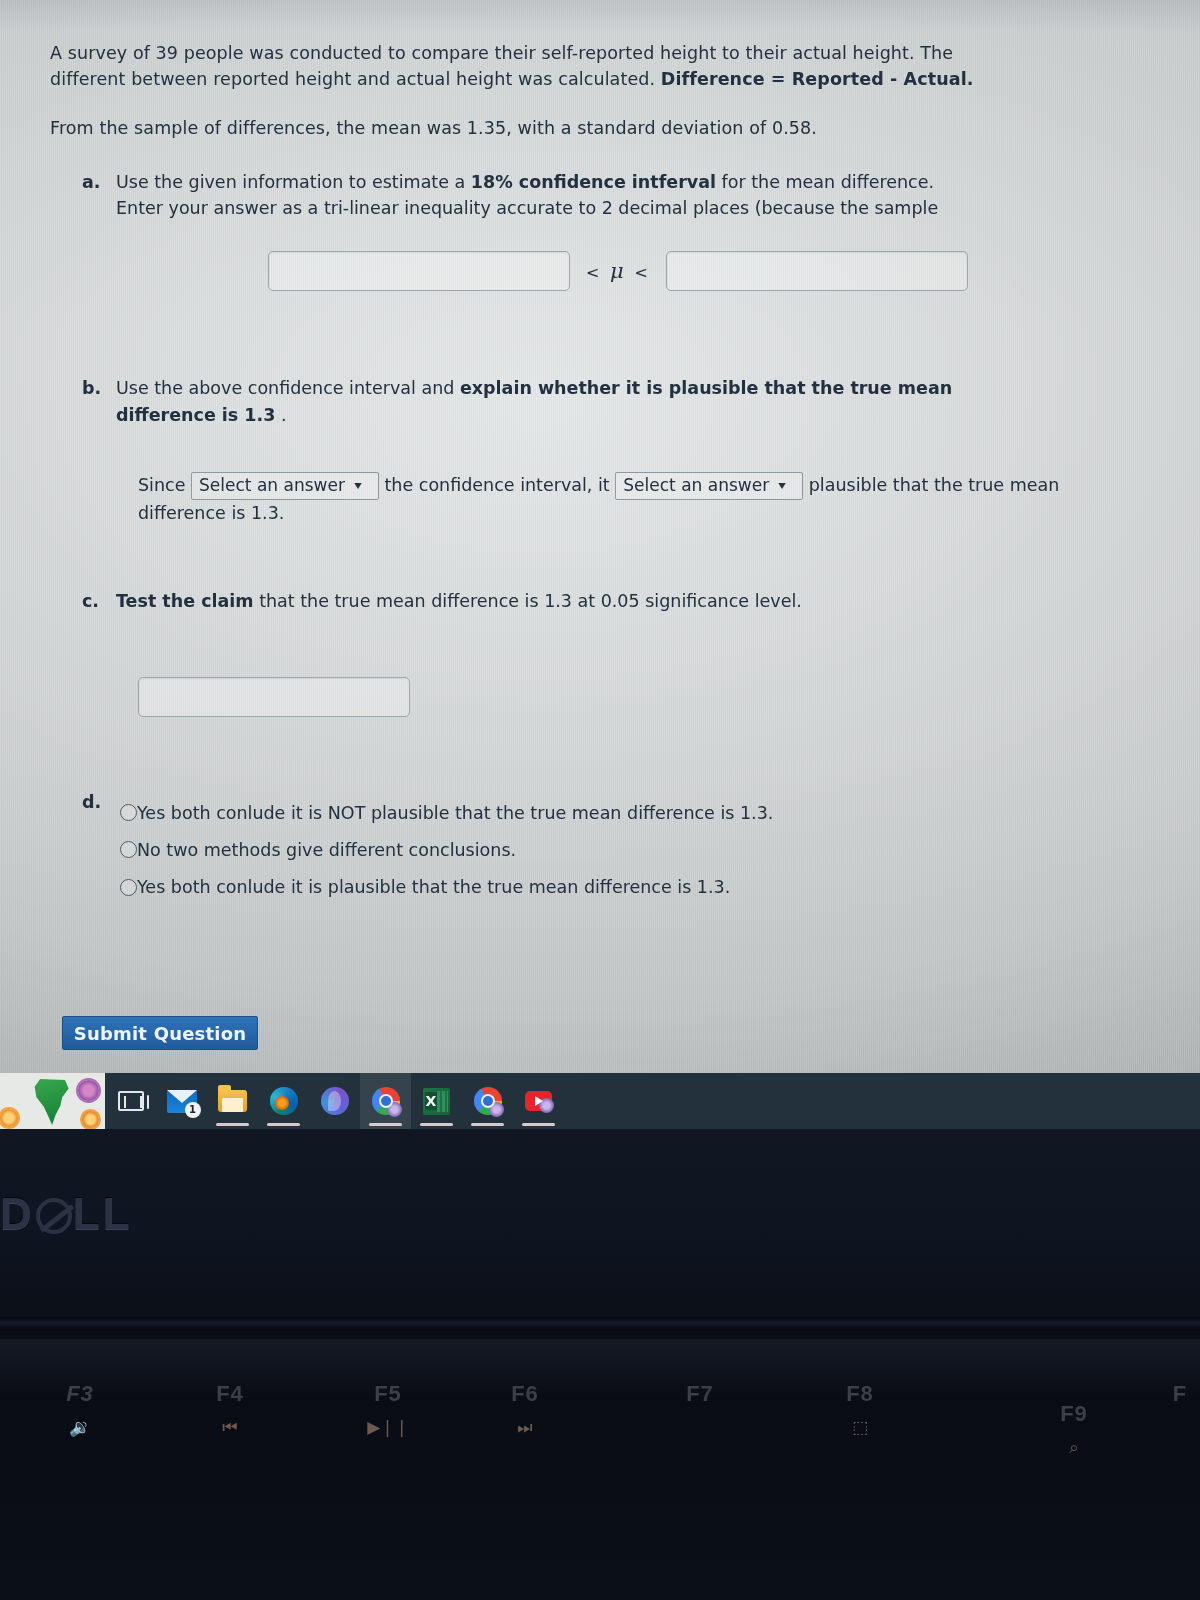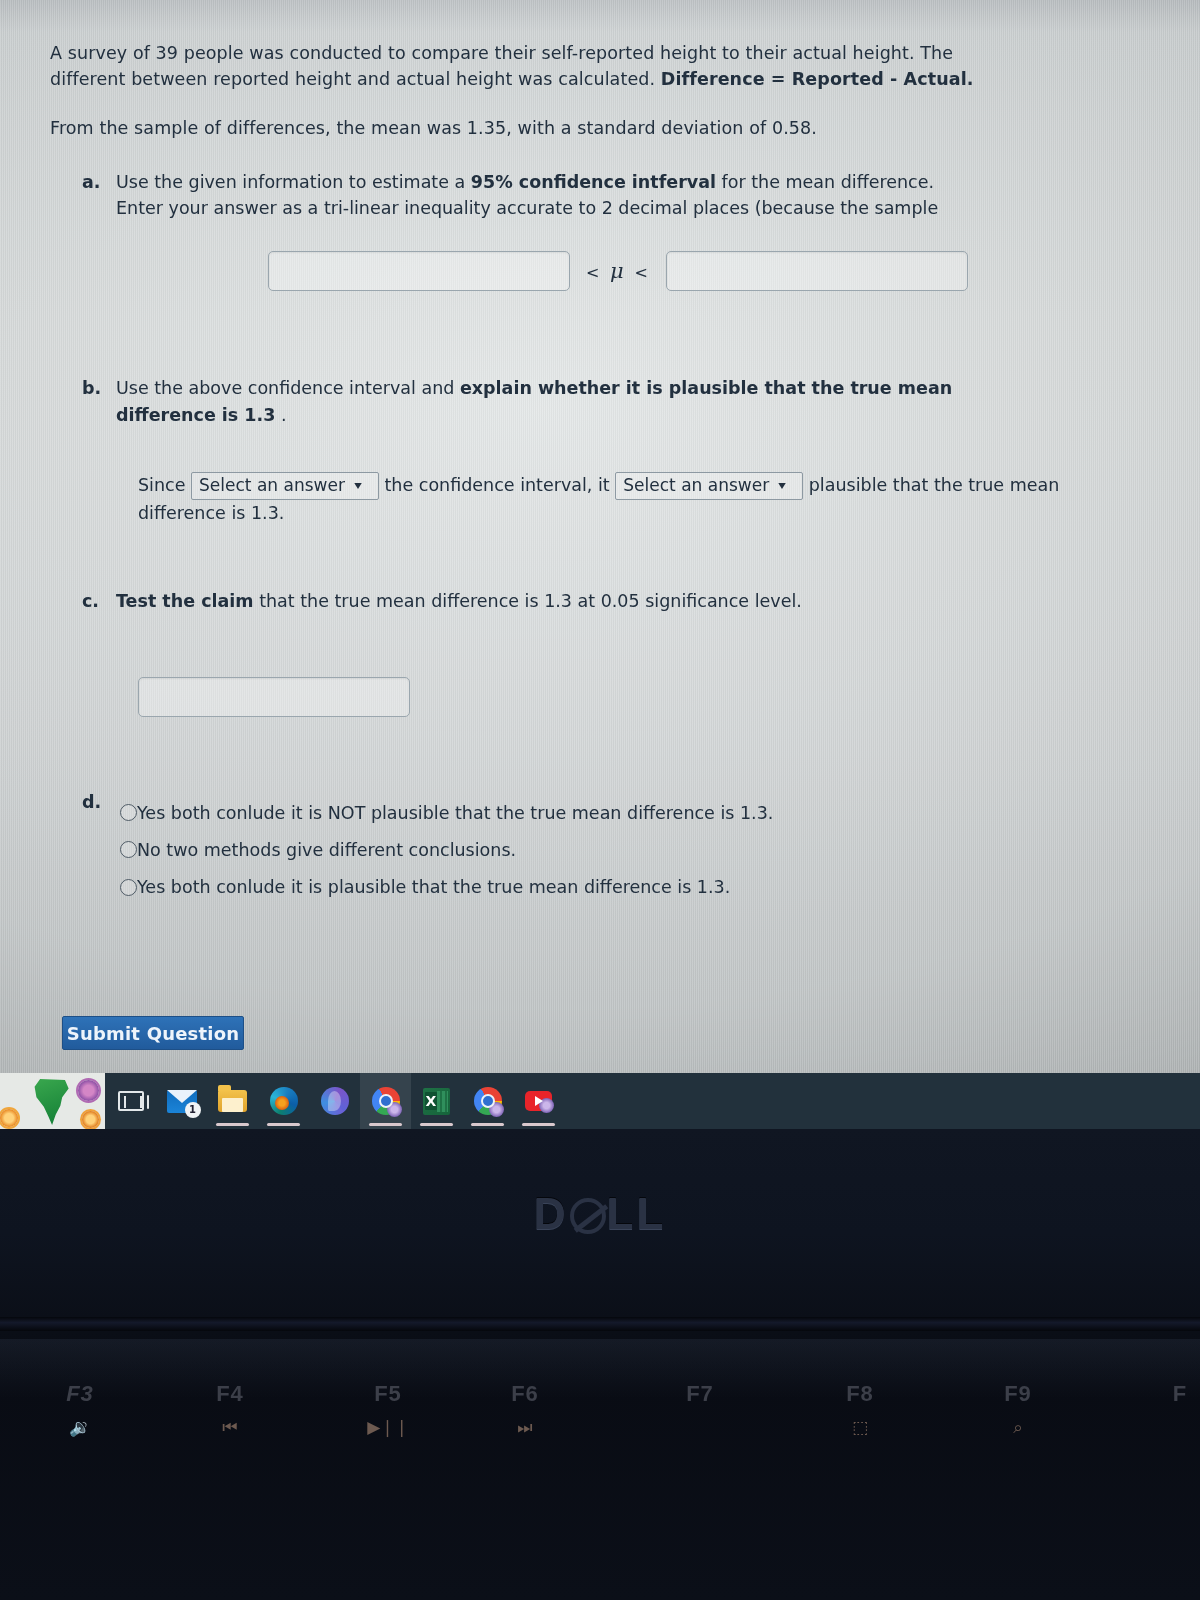--- a/index.html
+++ b/index.html
@@ -83,21 +83,21 @@
   .radio-row { display:flex; align-items:center; gap:0; margin:11px 0 0 74px; }
   .radio {
     width:17px; height:17px; border-radius:50%;
     border:1.6px solid #4f5b66; background:rgba(255,255,255,.22);
     flex:0 0 auto;
   }
 
   
   .submit-btn {
     position:absolute; left:62px; top:1016px;
-    width:182px; height:34px;
+    width:196px; height:34px;
     background:linear-gradient(180deg,#2e72b8,#215b9c);
     border:1px solid #1d4f87; border-radius:2px;
     color:#eef4fb; font-size:18px; font-weight:600;
     display:flex; align-items:center; justify-content:center;
     letter-spacing:.2px; overflow:hidden;
     z-index:4;
   }
 
   
   #taskbar {
@@ -200,21 +200,20 @@
   }
 
   
   #bezel{
     position:absolute; left:0; top:1129px; width:1200px; height:471px;
     background:linear-gradient(180deg,#101622 0%, #0e1420 22%, #0b0f18 40%, #090c14 52%, #0a0d15 70%, #070a10 100%);
     overflow:hidden; z-index:5;
   }
   .dell{
     position:absolute; left:0; right:0; top:60px;
-    text-align:center;
     font-family:"Liberation Sans", sans-serif;
     font-size:44px; font-weight:700; letter-spacing:3px;
     color:#2a3244;
     text-shadow:0 1px 0 #3a4459, 0 -1px 0 #05070c;
   }
   .dell .o{
     display:inline-block; position:relative; width:36px; height:36px;
     border:4px solid #2a3244; border-radius:50%; vertical-align:-5px; margin:0 1px;
   }
   .dell .o:after{
@@ -258,21 +257,21 @@
       <p><span>different between reported height and actual height was calculated. </span><span class="b">Difference = Reported - Actual.</span></p>
       <div class="gap-sm"></div>
       <p>From the sample of differences, the mean was 1.35, with a standard deviation of 0.58.</p>
     </div>
 
     <div style="height:28px"></div>
 
     <div class="qitem">
       <span class="marker">a.</span>
       <div class="body">
-        <div><span>Use the given information to estimate a </span><span class="b">95% confidence intferval</span><span> for the mean difference.</span></div>
+        <div><span>Use the given information to estimate a </span><span class="b">18% confidence intferval</span><span> for the mean difference.</span></div>
         <div>Enter your answer as a tri-linear inequality accurate to 2 decimal places (because the sample</div>
       </div>
     </div>
 
     <div style="height:30px"></div>
 
     <div class="ci-row">
       <input class="tinput ci" type="text" value="" style="">
       <span class="mu"><span class="lt">&lt;</span> <span>μ</span> <span class="lt">&lt;</span></span>
       <input class="tinput ci" type="text" value="" style="">
@@ -443,21 +442,21 @@
       <div class="glyph">⏭</div>
     </div>
     <div class="fkey" style="left:660px; width:80px;">
       <div class="lbl">F7</div>
       <div class="glyph"></div>
     </div>
     <div class="fkey" style="left:820px; width:80px;">
       <div class="lbl">F8</div>
       <div class="glyph">⬚</div>
     </div>
-    <div class="fkey" style="left:978px; width:80px;">
+    <div class="fkey" style="left:1034px; width:80px;margin-top:20px;">
       <div class="lbl">F9</div>
       <div class="glyph">⌕</div>
     </div>
     <div class="fkey" style="left:1150px; width:60px;">
       <div class="lbl">F</div>
     </div>
   </div>
 </div>
 
 </body></html>

